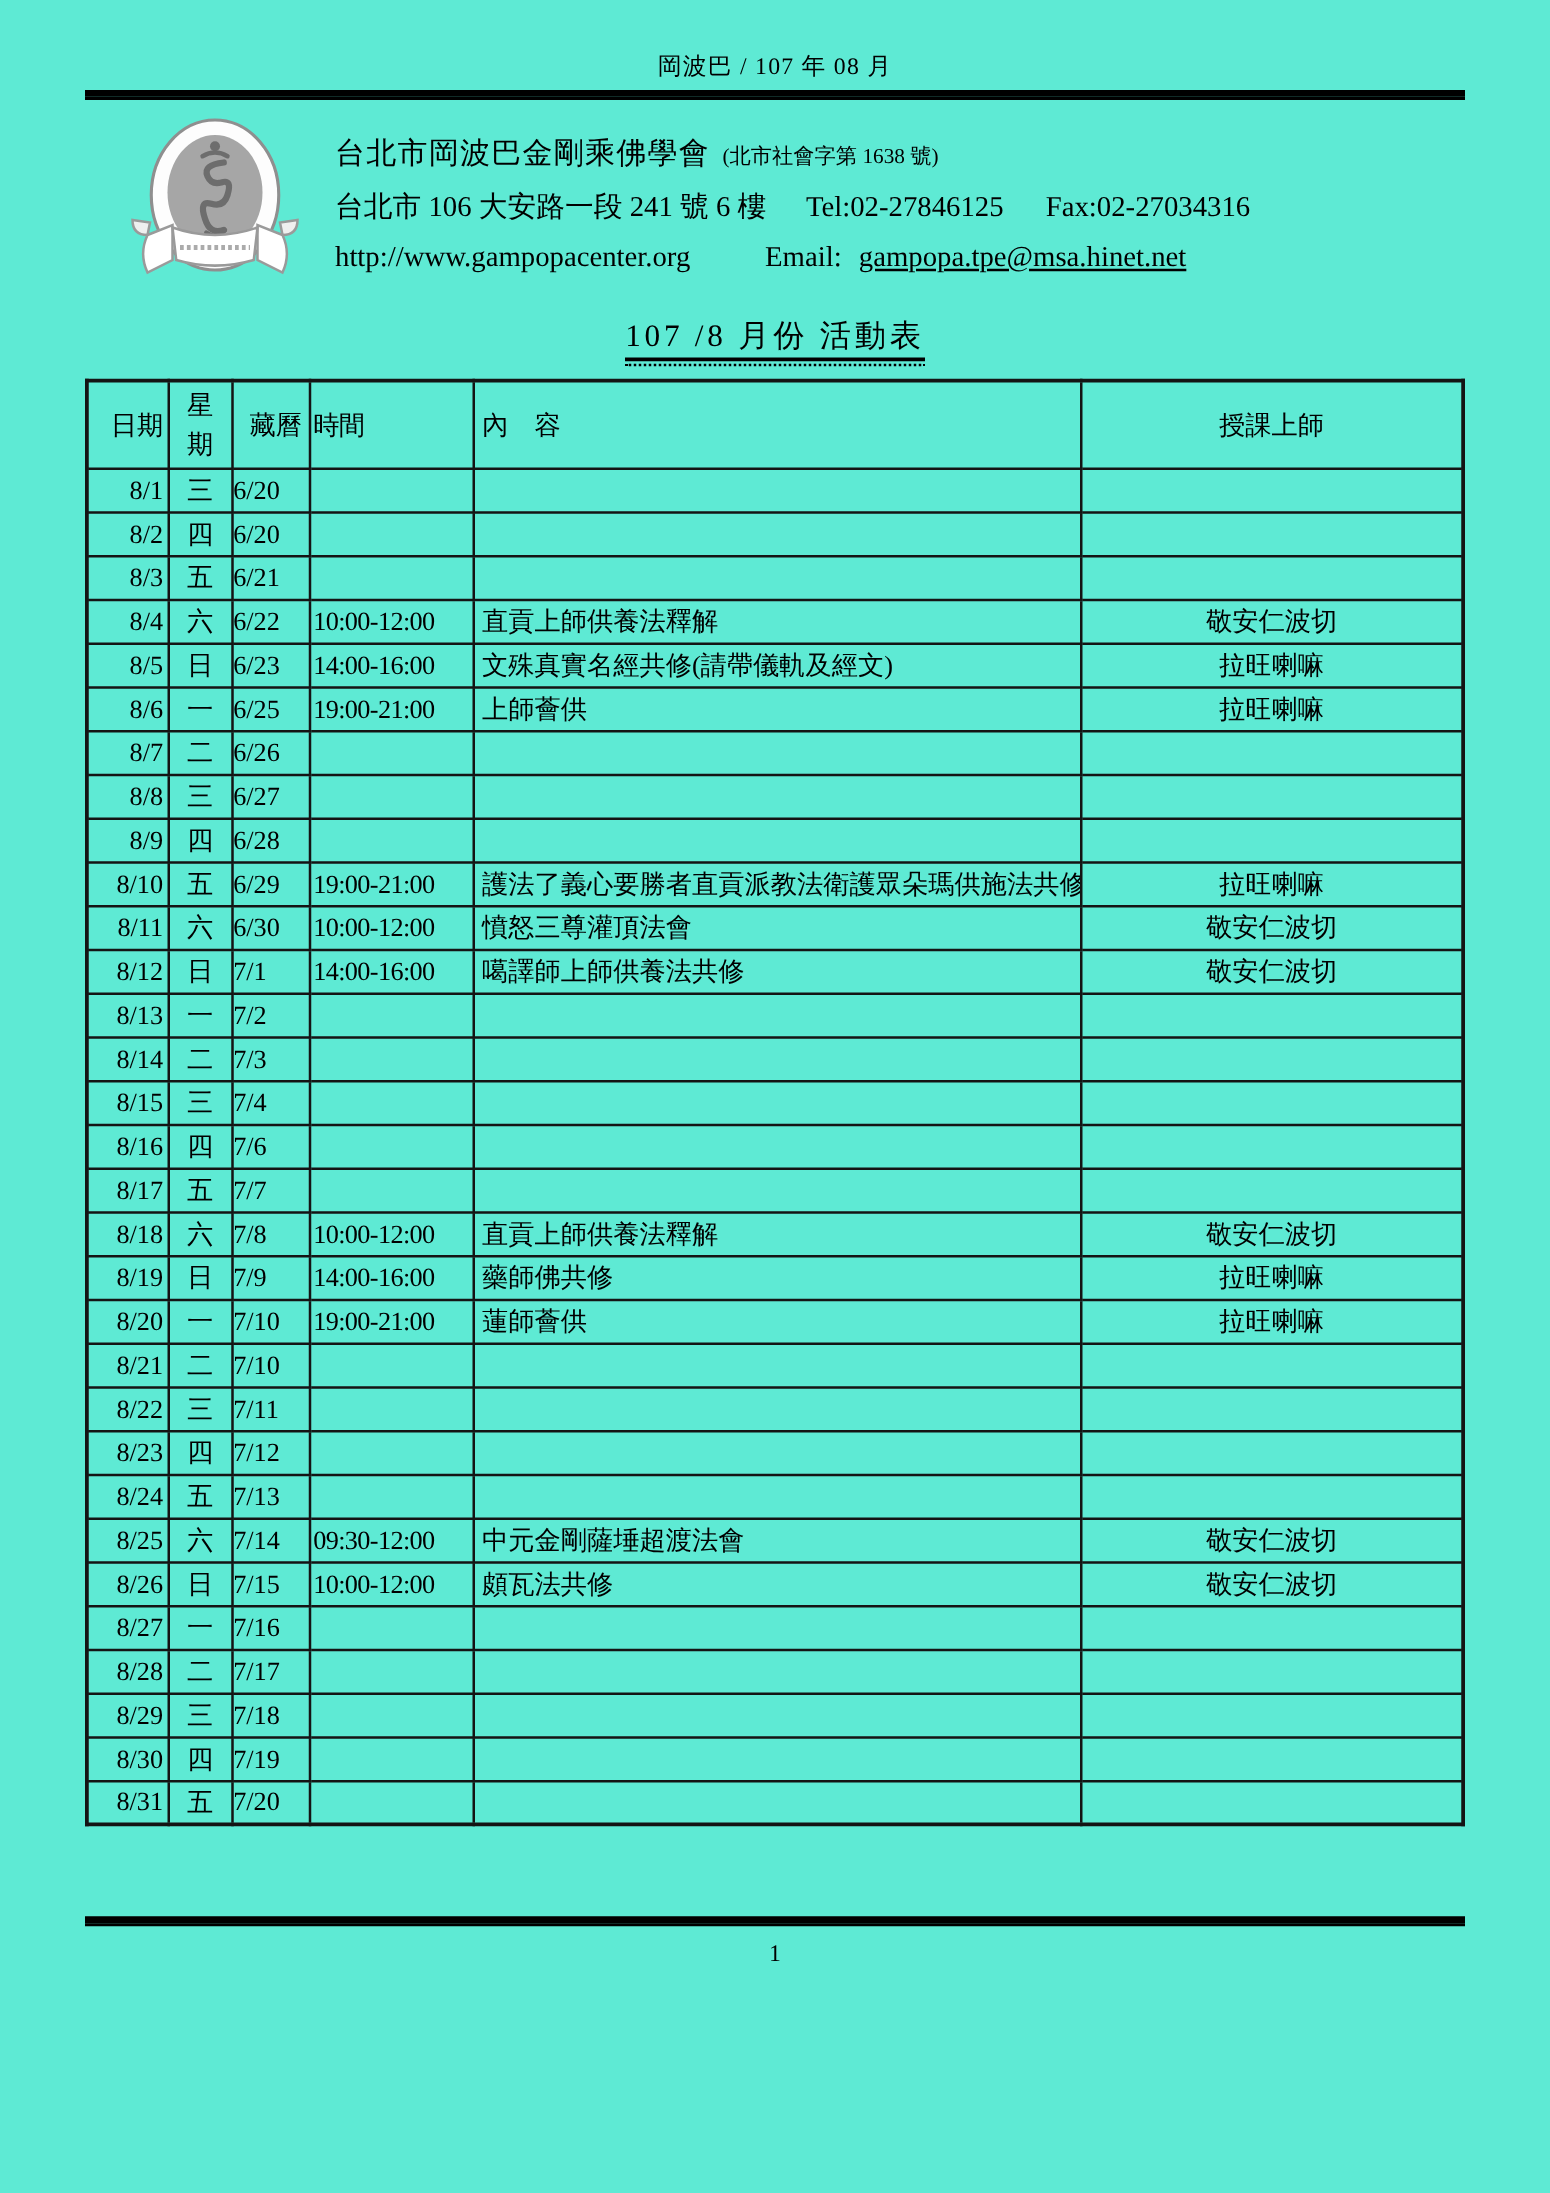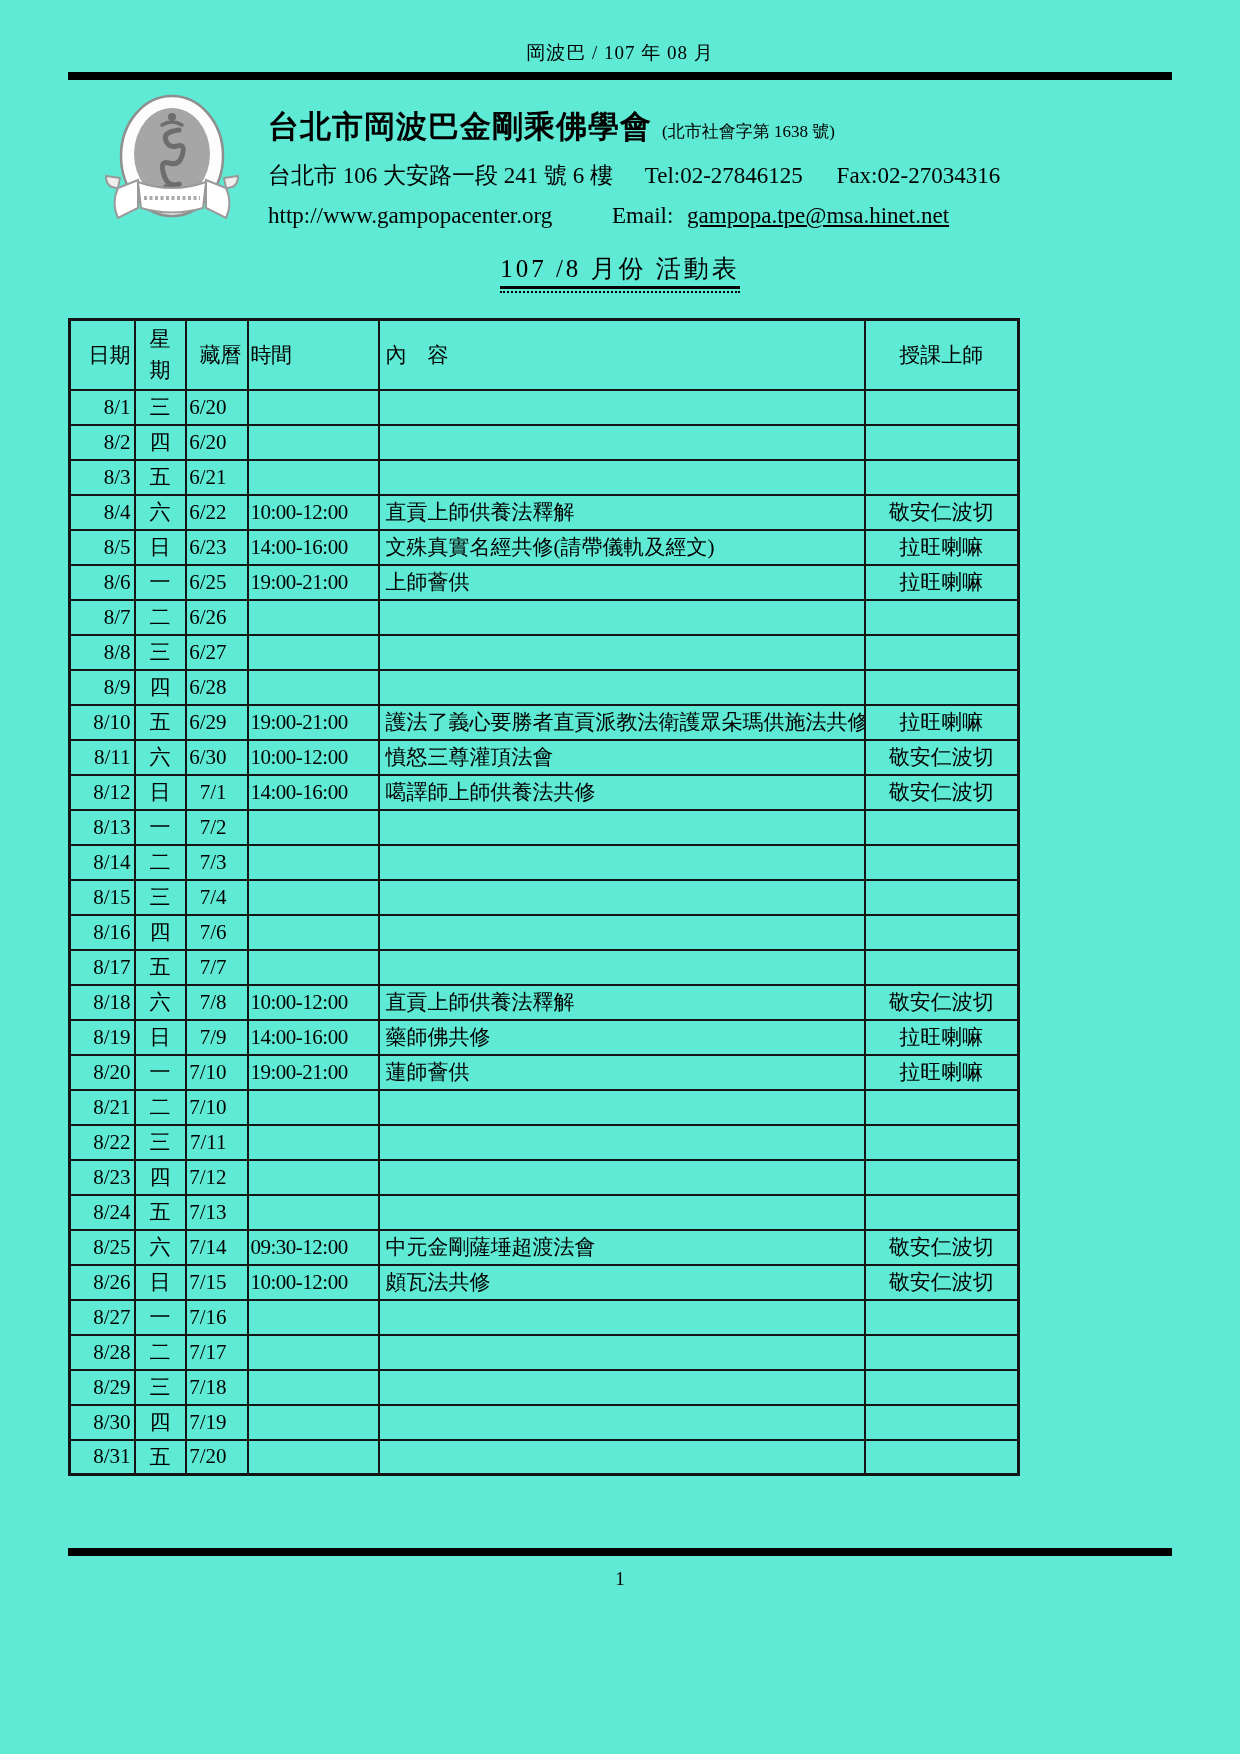--- a/index.html
+++ b/index.html
@@ -12,48 +12,48 @@
   .page { width: 1240px; height: 1754px; position: relative; overflow: hidden; background: #5eead4; }
   .content { width: 1104px; margin: 0 auto; }
 
   .running-header { padding-top: 40px; text-align: center; font-size: 19px; letter-spacing: 1px; }
   .header-rule { margin-top: 6px; border-top: 5px solid #000; border-bottom: 3px solid #000; height: 5px; }
 
   .org-header { display: flex; align-items: flex-start; margin-top: 10px; height: 158px; }
   .logo-wrap { flex: none; width: 152px; margin-left: 26px; margin-top: 2px; }
   .org-text { flex: 1; margin-left: 22px; }
   .org-name-line { margin-top: 16px; white-space: nowrap; }
-  .org-name { font-size: 31px; font-weight: bold; font-family: "Liberation Sans", "DejaVu Sans", sans-serif; letter-spacing: 1px; }
+  .org-name { font-size: 24px; font-weight: normal; font-family: "Liberation Sans", "DejaVu Sans", sans-serif; letter-spacing: 1px; }
   .org-registration { font-size: 17px; margin-left: 6px; }
   .org-line { margin-top: 12px; font-size: 23px; white-space: nowrap; }
   .org-tel { margin-left: 26px; }
   .org-fax { margin-left: 28px; }
   .email-label { margin-left: 54px; }
   .org-email { text-decoration: underline; margin-left: 8px; }
 
   .doc-title { text-align: center; margin-top: 4px; }
   .title-dotted { display: inline-block; border-bottom: 2px dotted #000; padding-bottom: 2px; }
   .title-solid { display: inline-block; border-bottom: 3px solid #000; padding-bottom: 1px;
                  font-size: 25px; font-weight: normal; letter-spacing: 3px; }
 
   table.activity {
-    width: 952px; margin-top: 25px;
+    width: 1104px; margin-top: 10px;
     border-collapse: collapse; table-layout: fixed;
     font-size: 21px; border: 3px solid #141414;
   }
   table.activity th, table.activity td {
     border: 2px solid #141414; font-weight: normal; overflow: hidden; white-space: nowrap;
   }
   thead th { height: 70px; text-align: center; border-bottom: 5px double #141414; font-size: 21px; }
   thead th.c-weekday { padding: 0 13px; word-break: break-all; white-space: normal; line-height: 1.45; }
   thead th.c-tibetan { text-align: right; padding-right: 5px; }
   tbody td { height: 35px; }
   .c-date    { text-align: right;  padding-right: 3px; }
   tbody .c-weekday { text-align: center; }
-  .c-tibetan { text-align: right;  padding-right: 20px; }
+  .c-tibetan {  padding-right: 4px; }
   .c-time    { text-align: left;   padding-left: 2px; letter-spacing: -0.5px; }
   .c-content { text-align: left;   padding-left: 6px; }
   .c-teacher { text-align: center; }
 
   .footer-rule { margin-top: 72px; border-top: 6px solid #000; border-bottom: 2px solid #000; height: 5px; }
   .page-number { margin-top: 12px; text-align: center; font-size: 19px; }
 </style>
 </head>
 <body>
 

